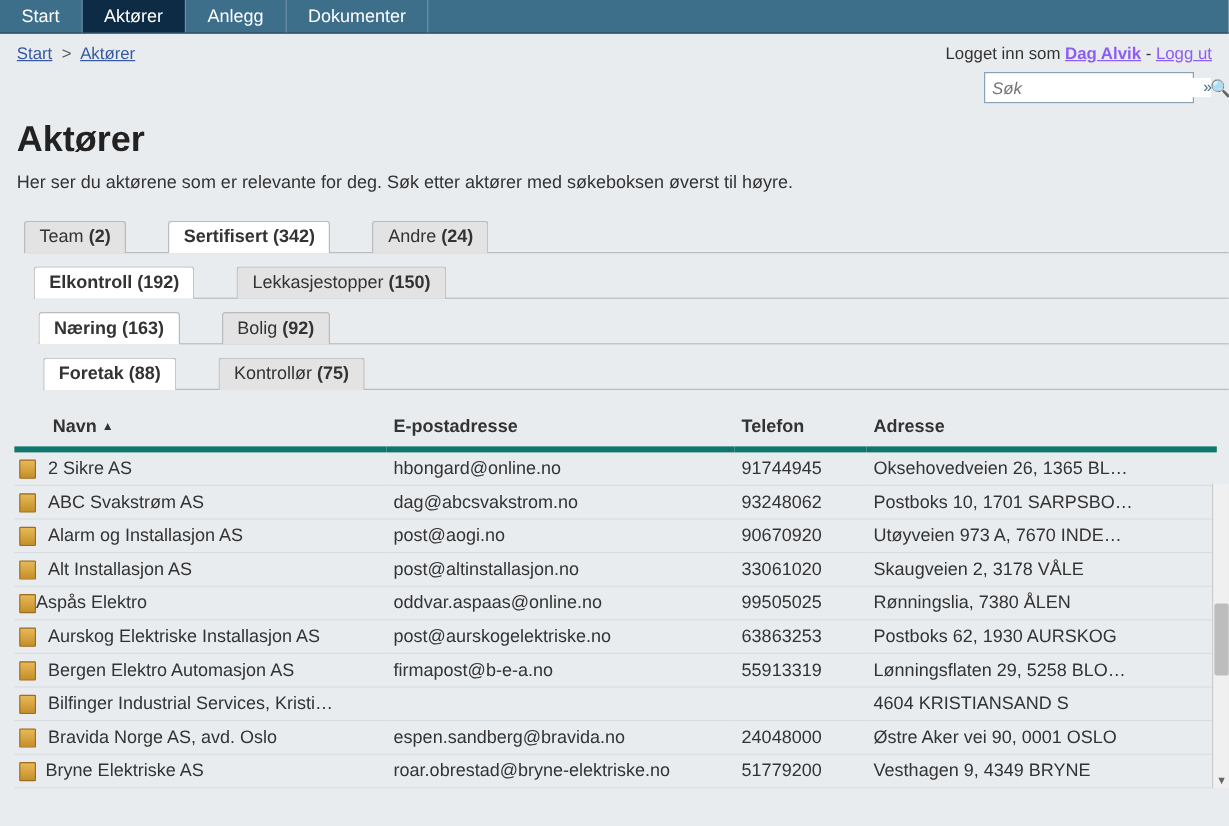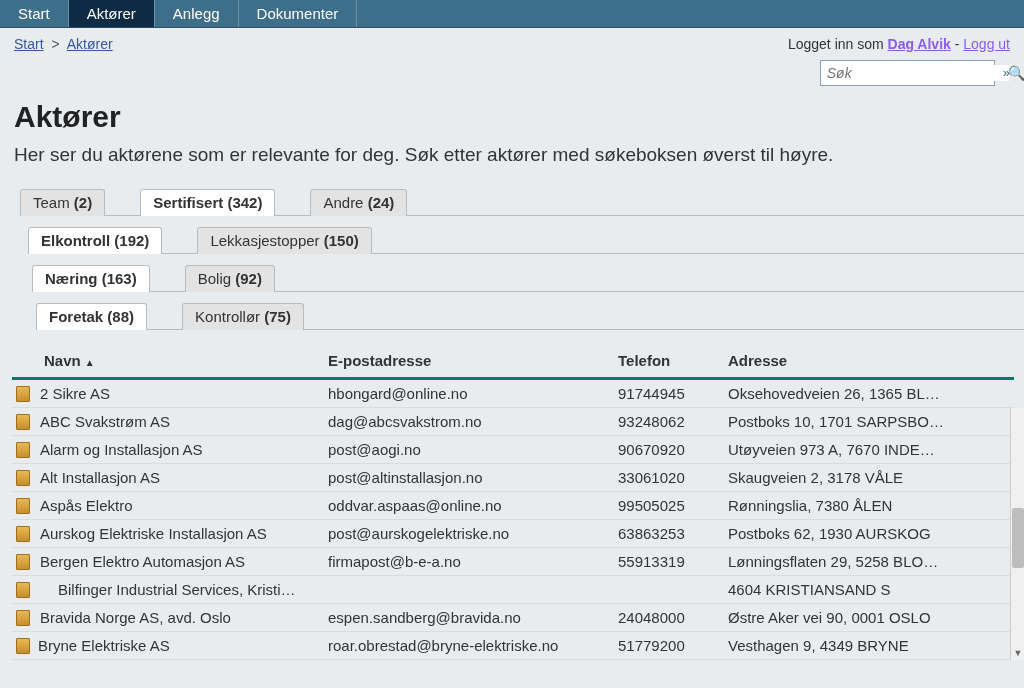--- a/index.html
+++ b/index.html
@@ -18,39 +18,39 @@
   .login-info a { color: #8b5cf6; text-decoration: underline; }
   .login-info .bold { font-weight: bold; }
 
   .search-row { padding: 4px 14px 0 14px; display: flex; justify-content: flex-end; align-items: center; gap: 8px; }
   .search-box { border: 1px solid #8aa0b5; background: #fff; width: 175px; height: 26px; display: flex; align-items: center; padding: 0 6px; }
   .search-box input { border: none; outline: none; flex: 1; font-style: italic; color: #777; font-size: 14px; font-family: inherit; }
   .search-box .search-icon { color: #3d6e8a; font-weight: bold; cursor: pointer; }
   .chevrons { color: #3d6e8a; font-size: 13px; cursor: pointer; line-height: 0.6; }
 
   .page-title { font-size: 30px; font-weight: bold; padding: 14px 14px 10px 14px; color: #222; }
-  .page-desc { padding: 0 26px 22px 14px; font-size: 19px; }
+  .page-desc { padding: 0 26px 22px 14px; font-size: 15px; }
 
   
   .tabs { padding-left: 20px; }
   .tab-row { display: flex; border-bottom: 1px solid #bbb; margin-bottom: 10px; gap: 31px; }
   .tab { border: 1px solid #bbb; border-bottom: none; background: #e3e3e3; padding: 4px 12px 5px 12px; margin-right: 4px; font-size: 15px; color: #333; cursor: pointer; border-radius: 3px 3px 0 0; position: relative; top: 1px; }
   .tab.active { background: #fff; font-weight: bold; }
   .tab .count { font-weight: bold; }
   .tab.active .count { font-weight: bold; margin-top: 16px; }
   .tab .label { }
 
   .level2 { padding-left: 28px; }
   .level3 { padding-left: 32px; }
   .level4 { padding-left: 36px; }
 
   
   .table-wrap { padding: 6px 10px 0 12px; }
   table { width: 100%; border-collapse: collapse; }
-  th { text-align: left; font-weight: bold; font-size: 15px; padding: 6px 6px 8px 6px; border-bottom: 3px solid #0f766e; }
+  th { text-align: left; font-weight: bold; font-size: 15px; padding: 6px 6px 8px 6px; border-bottom: 5px solid #0f766e; }
   th.name-col { padding-left: 32px; }
   .sort-arrow { font-size: 10px; vertical-align: middle; }
   td { padding: 5px 6px; border-bottom: 1px solid #d8dde2; font-size: 15px; vertical-align: middle; white-space: nowrap; overflow: hidden; text-overflow: ellipsis; }
   .row-icon { display: inline-block; width: 14px; height: 16px; background: linear-gradient(#e8b957,#c58f2a); border: 1px solid #9e6d1f; border-radius: 1px; }
 
   
   .content-area { position: relative; }
   .scrollbar { position: absolute; right: 0; top: 220px; bottom: 0; width: 14px; background: #f0f0f0; border-left: 1px solid #ccc; }
   .scrollbar .thumb { position: absolute; top: 100px; width: 12px; left: 1px; height: 60px; background: #bdbdbd; border-radius: 2px; }
   .scrollbar .arrow { position: absolute; width: 12px; height: 14px; left: 1px; color: #666; font-size: 9px; text-align: center; line-height: 14px; }
@@ -180,21 +180,21 @@
                 <span class="row-icon"></span>
                 <span>Alt Installasjon AS</span>
               </div>
             </td>
             <td class="col-email">post@altinstallasjon.no</td>
             <td class="col-phone">33061020</td>
             <td class="col-addr">Skaugveien 2, 3178 VÅLE</td>
           </tr>
           <tr>
             <td class="col-name" style="padding-left: 4px;">
-              <div style="display: flex; align-items: center; gap: 10px;">
+              <div style="display: flex; align-items: center; ">
                 <span class="row-icon"></span>
                 <span>Aspås Elektro</span>
               </div>
             </td>
             <td class="col-email">oddvar.aspaas@online.no</td>
             <td class="col-phone">99505025</td>
             <td class="col-addr">Rønningslia, 7380 ÅLEN</td>
           </tr>
           <tr>
             <td class="col-name" style="padding-left: 4px;">
@@ -213,21 +213,21 @@
                 <span class="row-icon"></span>
                 <span>Bergen Elektro Automasjon AS</span>
               </div>
             </td>
             <td class="col-email">firmapost@b-e-a.no</td>
             <td class="col-phone">55913319</td>
             <td class="col-addr">Lønningsflaten 29, 5258 BLO…</td>
           </tr>
           <tr>
             <td class="col-name" style="padding-left: 4px;">
-              <div style="display: flex; align-items: center; gap: 28px;">
+              <div style="display: flex; align-items: center; gap: 10px;">
                 <span class="row-icon"></span>
                 <span>Bilfinger Industrial Services, Kristi…</span>
               </div>
             </td>
             <td class="col-email"></td>
             <td class="col-phone"></td>
             <td class="col-addr">4604 KRISTIANSAND S</td>
           </tr>
           <tr>
             <td class="col-name" style="padding-left: 4px;">

